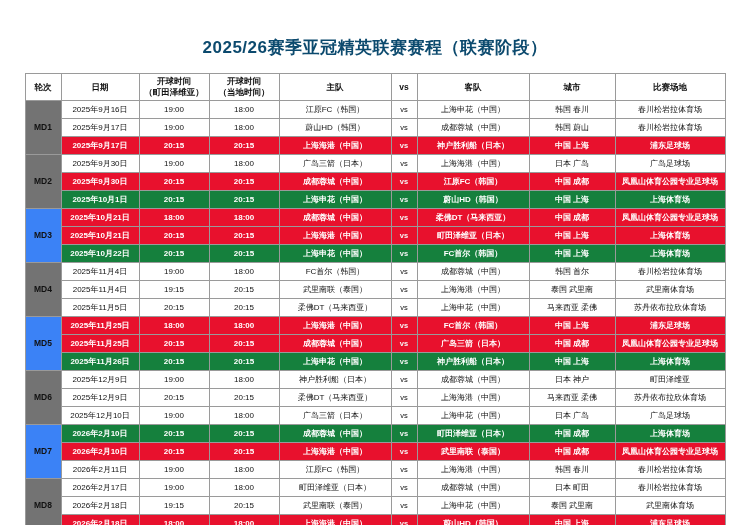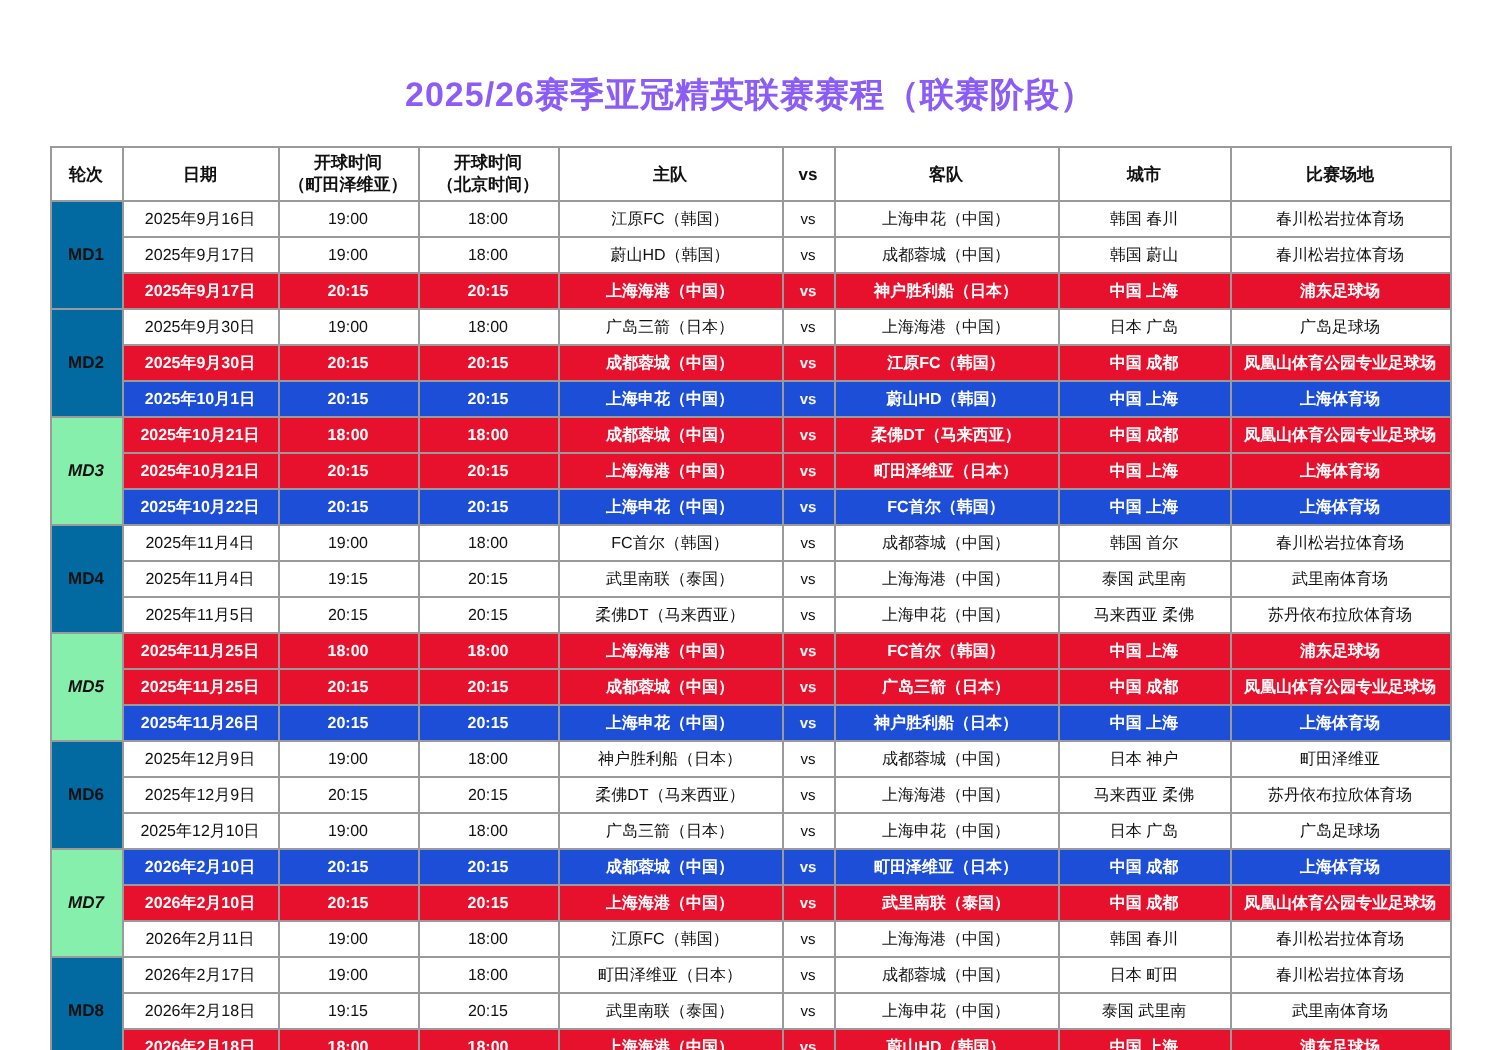--- a/index.html
+++ b/index.html
@@ -13,21 +13,21 @@
   .page{
     width:750px;height:525px;
     box-sizing:border-box;
     padding:0;
     position:relative;
   }
   .title{
     text-align:center;
     font-size:17px;
     font-weight:bold;
-    color:#8b5cf6;
+    color:#0c4a6e;
     padding:36px 0 14px 0;
     letter-spacing:0.5px;
   }
   table.sched{
     border-collapse:collapse;
     margin:0 auto;
     width:700px;
     table-layout:fixed;
     font-size:8px;
   }
@@ -55,25 +55,25 @@
   .c-time2{width:70px;}
   .c-home{width:112px;}
   .c-vs{width:26px;}
   .c-away{width:112px;}
   .c-city{width:86px;}
   .c-venue{width:110px;}
   td.round{font-weight:bold;font-size:8.5px;}
   
   tr.plain td{background:#ffffff;color:#111;}
   tr.red td{background:#e8112d;color:#ffffff;font-weight:bold;}
-  tr.blue td{background:#1d4ed8;color:#ffffff;font-weight:bold;}
-  tr.red td.round, tr.blue td.round{background:#86efac;color:#111;font-style:italic;}
+  tr.blue td{background:#15803d;color:#ffffff;font-weight:bold;}
+  tr.red td.round, tr.blue td.round{background:#3b82f6;color:#111;}
   td.vs{color:#555;font-size:7.5px;}
   tr.red td.vs, tr.blue td.vs{color:#f4f4f4;}
-  td.round.rspan{background:#0369a1;color:#111;}
+  td.round.rspan{background:#737373;color:#111;}
 </style>
 </head>
 <body>
 
 <div class="page">
   <div class="title">2025/26赛季亚冠精英联赛赛程（联赛阶段）</div>
   <table class="sched">
     <colgroup>
       <col class="c-round">
         <col class="c-date">
@@ -92,21 +92,21 @@
           </th>
         <th>
             <div>日期</div>
           </th>
         <th>
             <div>开球时间</div>
             <div>（町田泽维亚）</div>
           </th>
         <th>
             <div>开球时间</div>
-            <div>（北京时间）</div>
+            <div>（当地时间）</div>
           </th>
         <th>
             <div>主队</div>
           </th>
         <th>
             <div>vs</div>
           </th>
         <th>
             <div>客队</div>
           </th>

